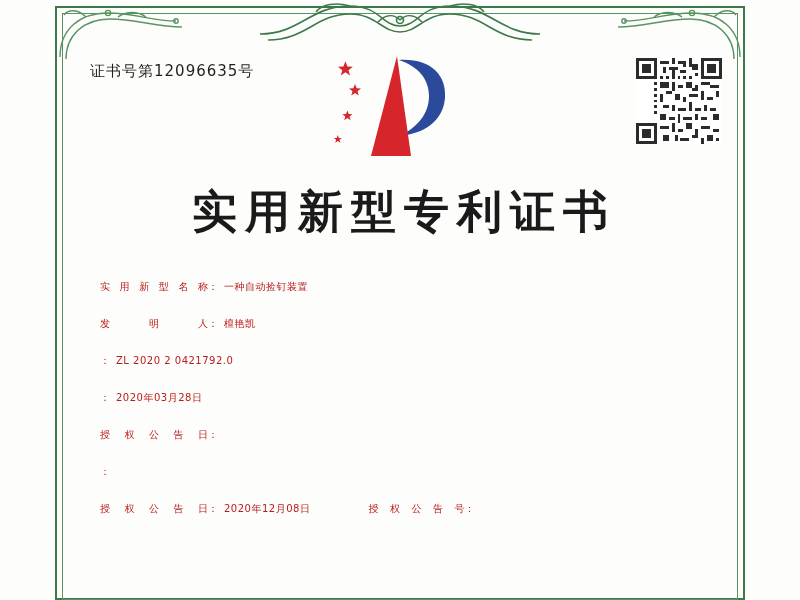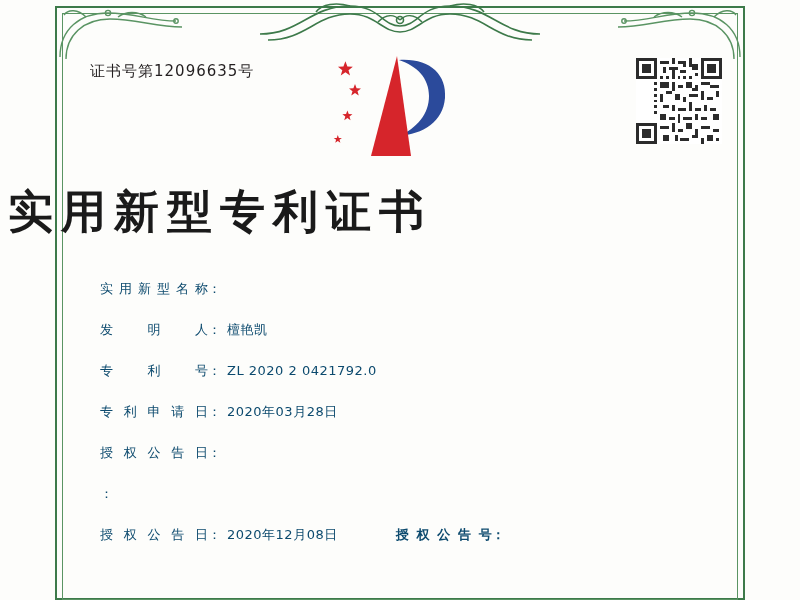--- a/index.html
+++ b/index.html
@@ -87,42 +87,42 @@
     width: 150px;
     height: 115px;
   }
 
   
   .main-title {
     position: absolute;
     left: 0;
     right: 0;
     top: 182px;
-    text-align: left;
+    text-align: center;
     font-family: "DejaVu Serif", "Liberation Serif", serif;
     font-size: 45px;
     font-weight: bold;
     letter-spacing: 8px;
     color: #1a1a1a;
     text-indent: 8px;
   }
 
   
   .fields {
     position: absolute;
     left: 100px;
     right: 90px;
     top: 280px;
   }
   .field-row {
     display: flex;
     align-items: baseline;
     margin-bottom: 23px;
-    font-size: 13px;
-    color: #0c4a6e;
+    font-size: 10px;
+    color: #b91c1c;
     white-space: nowrap;
   }
   .field-label {
     display: inline-block;
     width: 108px;
     text-align: justify;
     text-align-last: justify;
     flex: 0 0 auto;
   }
   .field-colon {
@@ -133,21 +133,20 @@
     flex: 0 1 auto;
     letter-spacing: 0.5px;
   }
   .field-row.split {
     margin-bottom: 5px;
   }
   .field-second {
     display: flex;
     align-items: flex-start;
     margin-left: 58px;
-    font-weight: bold;
   }
   .field-second .field-label {
     width: 96px;
   }
 </style>
 </head>
 <body>
 
 <div class="certificate">
 
@@ -298,36 +297,35 @@
     </g>
   </svg>
 
   <div class="main-title">实用新型专利证书</div>
 
   <div class="fields">
 
     <div class="field-row">
       <span class="field-label">实用新型名称</span>
       <span class="field-colon">：</span>
+      <span class="field-value">一种自动捡钉装置</span>
     </div>
 
     <div class="field-row">
       <span class="field-label">发明人</span>
       <span class="field-colon">：</span>
       <span class="field-value">檀艳凯</span>
     </div>
 
     <div class="field-row">
-      <span class="field-label">专利号</span>
       <span class="field-colon">：</span>
       <span class="field-value">ZL 2020 2 0421792.0</span>
     </div>
 
     <div class="field-row">
-      <span class="field-label">专利申请日</span>
       <span class="field-colon">：</span>
       <span class="field-value">2020年03月28日</span>
     </div>
 
     <div class="field-row">
       <span class="field-label">授权公告日</span>
       <span class="field-colon">：</span>
     </div>
 
     <div class="field-row">

